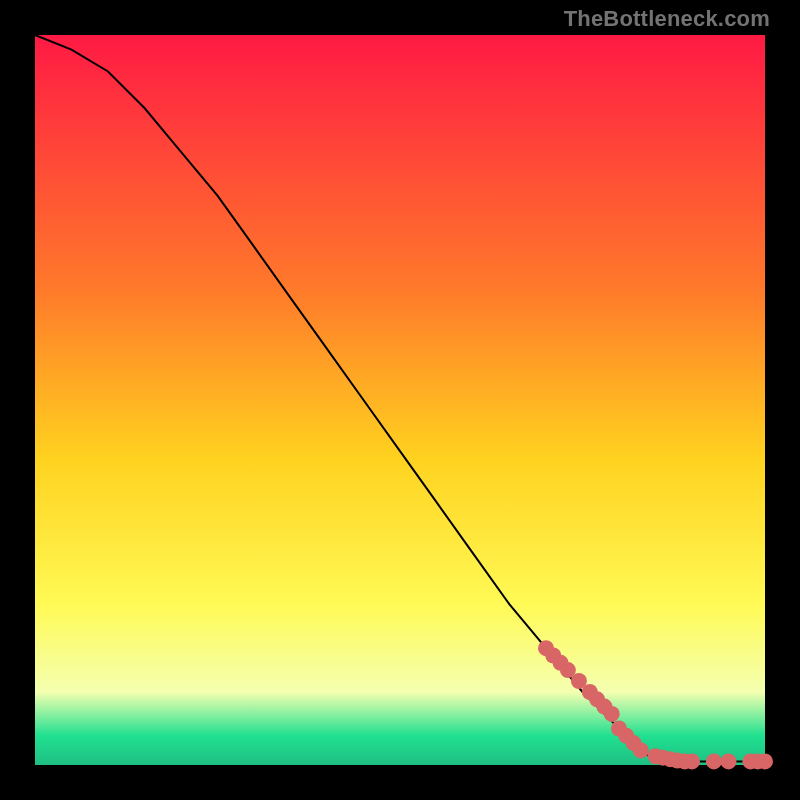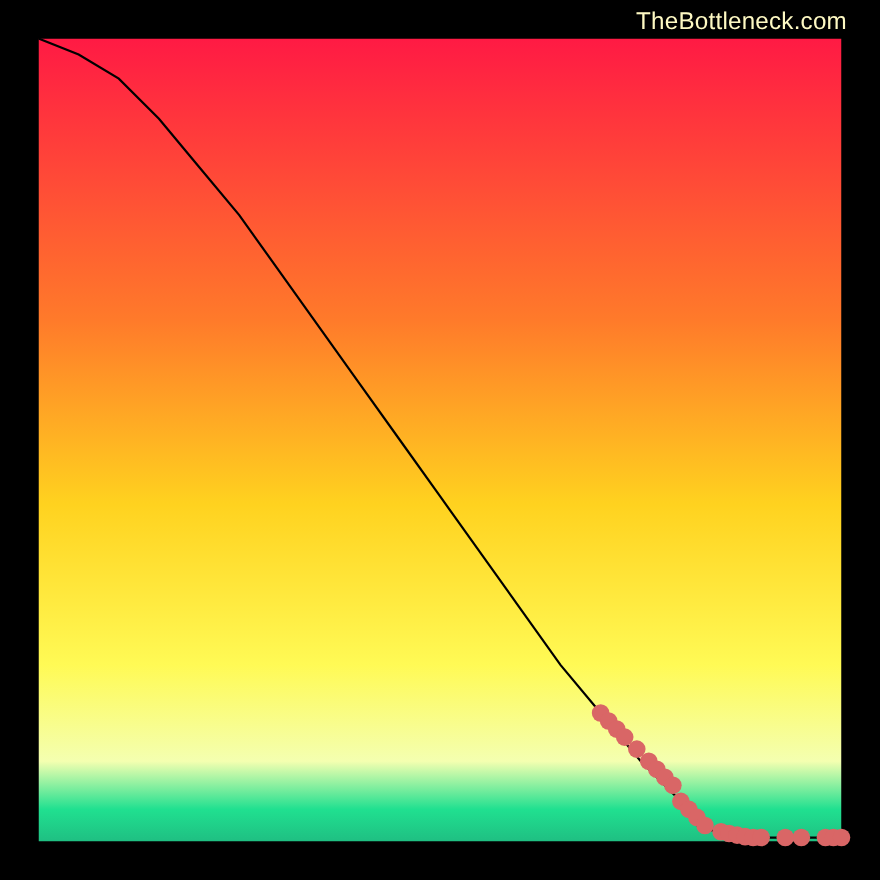--- a/index.html
+++ b/index.html
@@ -13,23 +13,23 @@
   }
   .container {
     position: relative;
     width: 800px;
     height: 800px;
   }
   .attribution {
     position: absolute;
     top: 6px;
     right: 30px;
-    color: #fef9c3;
+    color: #737373;
     font-size: 22px;
-    font-weight: 400;
+    font-weight: 700;
     letter-spacing: 0.2px;
   }
   .plot-area {
     position: absolute;
     left: 35px;
     top: 35px;
     width: 730px;
     height: 730px;
   }
   .gradient-bg {

